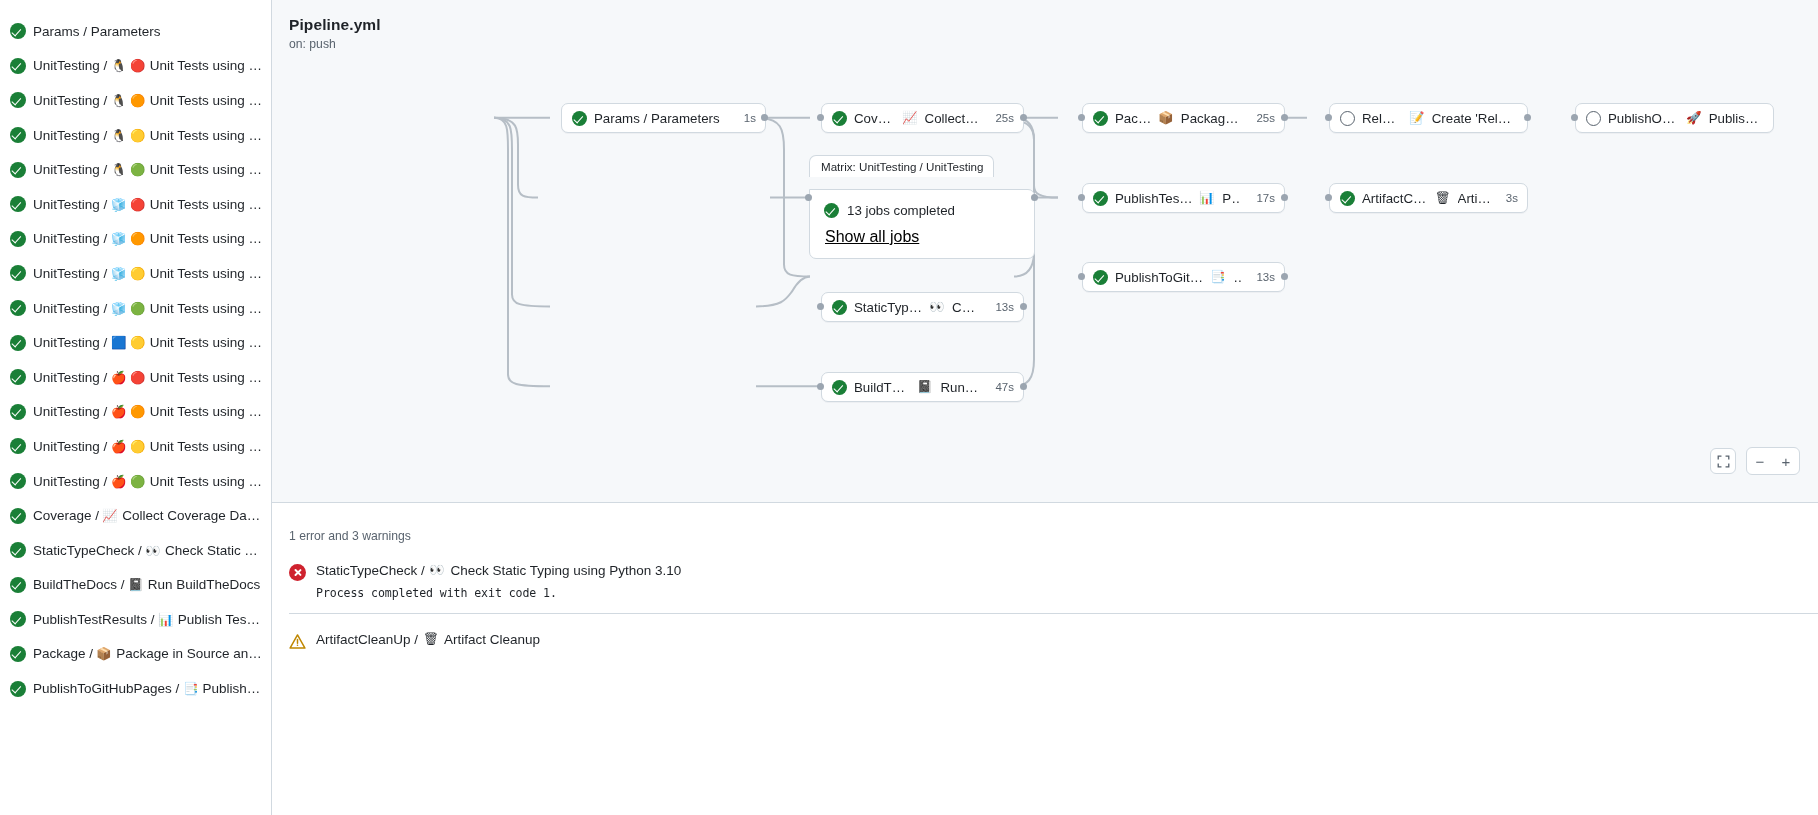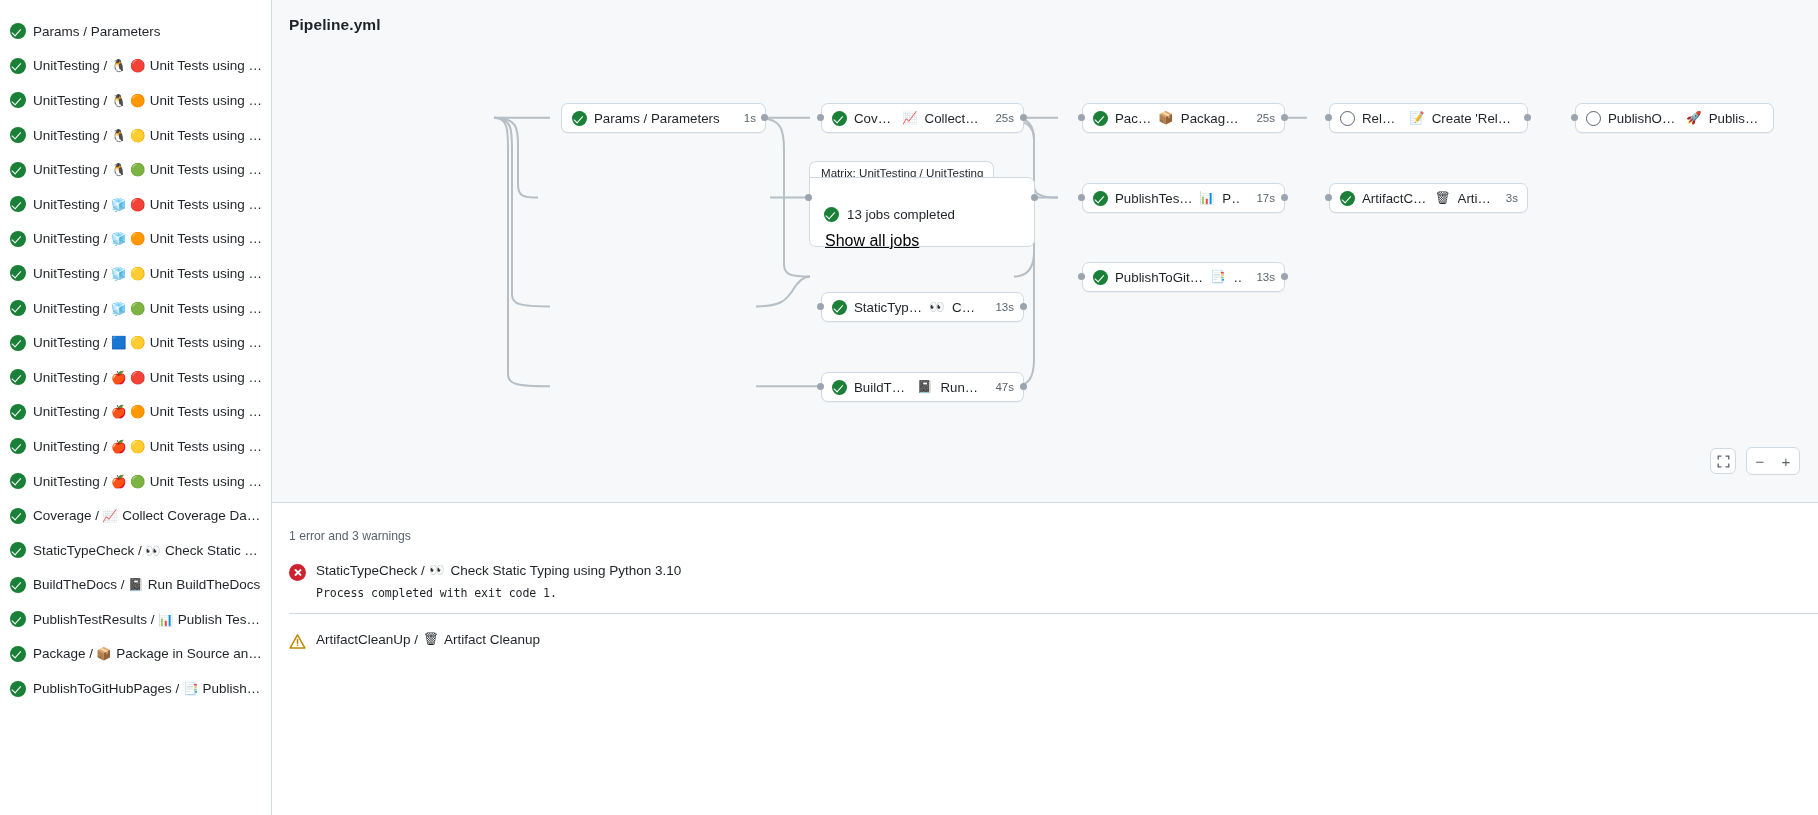--- a/index.html
+++ b/index.html
@@ -130,28 +130,28 @@
     position: absolute;
     background: #ffffff;
     border: 1px solid #d1d9e0;
     border-bottom: none;
     border-radius: 7px 7px 0 0;
     font-size: 11.6px;
     color: #1f2328;
     padding: 4px 10px 4px 11px;
     white-space: nowrap;
     font-weight: 500;
-    margin-top: 6px;
   }
   .matrix-body {
     position: absolute;
     background: #ffffff;
     border: 1px solid #d1d9e0;
     border-radius: 0 7px 7px 7px;
-    padding: 29px 14px 12px 14px;
+    padding: 13px 14px 12px 14px;
+    margin-top: 12px;
   }
   .matrix-row { display: flex; align-items: center; gap: 8px; font-size: 13.3px; }
   .matrix-showall { font-size: 16px; color: #000000; margin-top: 10px; margin-left: 1px; cursor: pointer; text-decoration: underline; }
 
   
   .zoom-controls {
     position: absolute;
     right: 18px; bottom: 27px;
     display: flex; align-items: center; gap: 10px;
   }
@@ -285,20 +285,21 @@
         <span class="chk"></span>
         <span class="job-label"><span>PublishToGitHubPages / </span><span class="emoji">📑</span> <span>Publish to G…</span></span>
       </div>
     </aside>
 
   <section class="main">
 
     <div class="graph-card">
       <div class="graph-header">
         <div class="graph-title">Pipeline.yml</div>
+        <div class="graph-sub">on: push</div>
       </div>
 
       <div class="canvas">
         <svg class="svg-edges" viewBox="0 0 1546 503" preserveAspectRatio="none">
           <g fill="none" stroke="#b6bec6" stroke-width="2">
 
             <path d="M222,118 L278,118"></path>
 
             <path d="M222,118 C 246,118 246,130 246,145 L246,185 C246,197 252,198 266,198"></path>
 

